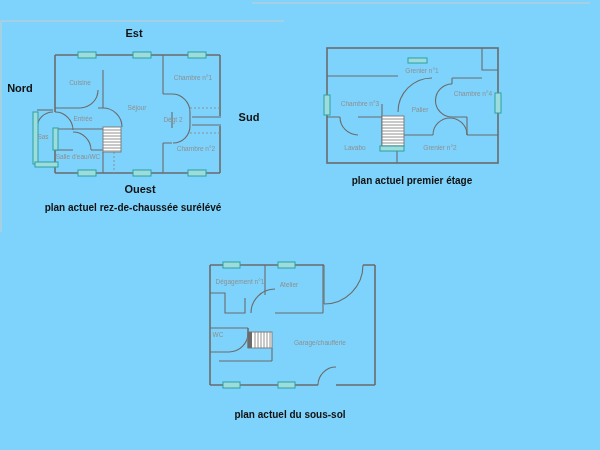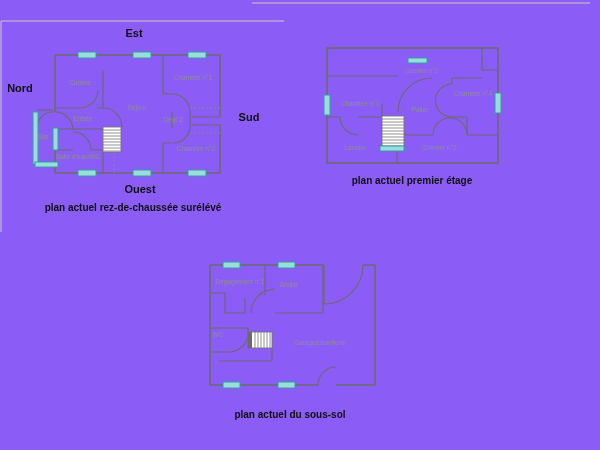--- a/index.html
+++ b/index.html
@@ -1,16 +1,16 @@
 <!DOCTYPE html>
 <html><head>
 <meta charset="utf-8">
 <style>
   html,body{margin:0;padding:0;background:#fff;}
-  #page{position:relative;width:600px;height:450px;background:#8b5cf6;overflow:hidden;}
+  #page{position:relative;width:600px;height:450px;background:#7dd3fc;overflow:hidden;}
   svg{position:absolute;left:0;top:0;}
   text{font-family:"Liberation Sans","DejaVu Sans",sans-serif;}
   .room-label{font-size:6.5px;fill:#8f8f8f;text-anchor:middle;}
   .caption{font-size:10px;font-weight:bold;fill:#111;text-anchor:middle;}
   .compass{font-size:11px;font-weight:bold;fill:#111;text-anchor:middle;}
   .wall{stroke:#6b6b6b;fill:none;}
   .outer{stroke-width:1.6;}
   .inner{stroke-width:1.1;}
   .dotted{stroke-dasharray:2,2;stroke-width:0.9;stroke:#8a8a8a;}
   .win{fill:#9ddcdc;stroke:#2fa0a0;stroke-width:1;}

